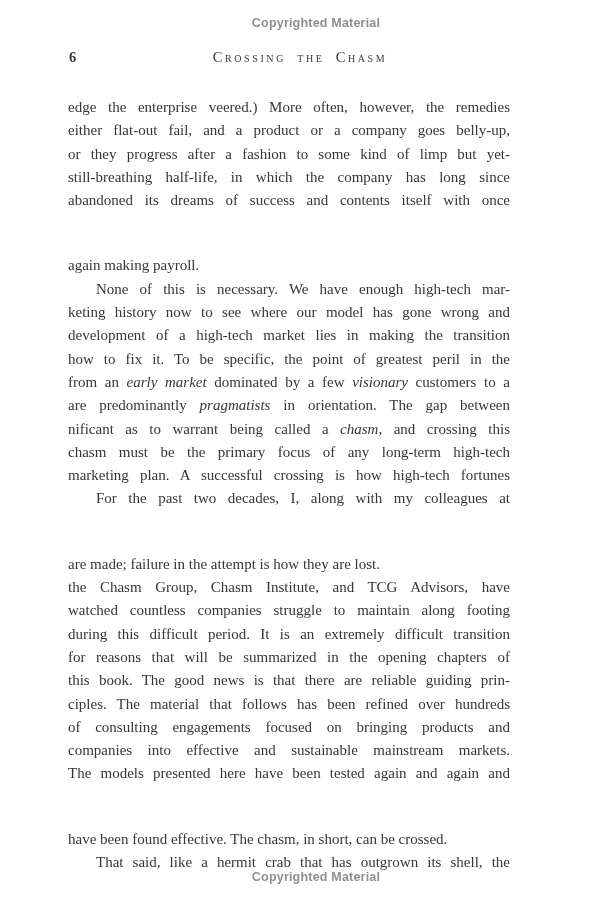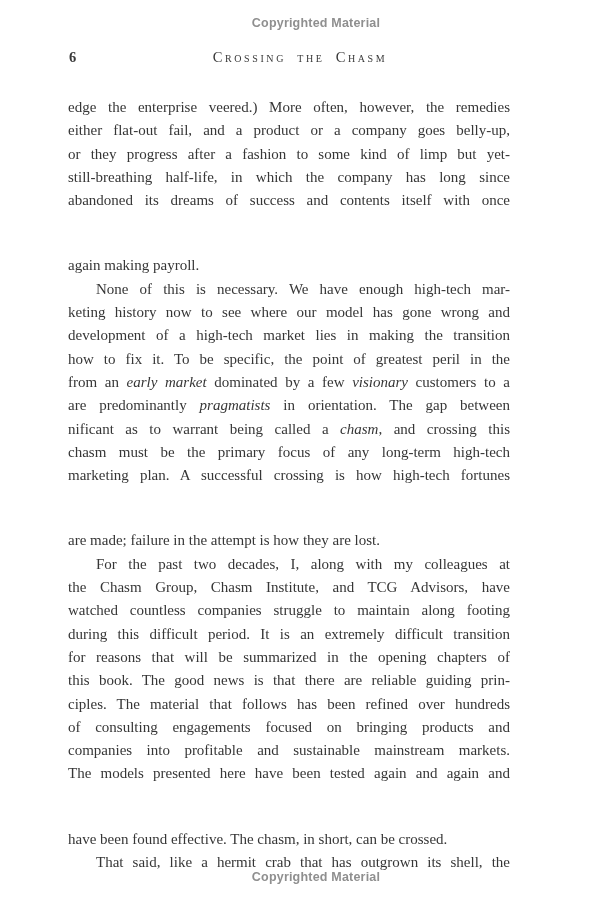--- a/index.html
+++ b/index.html
@@ -89,30 +89,30 @@
       <div class="line last"><span>again making payroll.</span></div>
       <div class="line indent"><span>None of this is necessary. We have enough high-tech mar-</span></div>
       <div class="line"><span>keting history now to see where our model has gone wrong and</span></div>
       <div class="line"><span>development of a high-tech market lies in making the transition</span></div>
       <div class="line"><span>how to fix it. To be specific, the point of greatest peril in the</span></div>
       <div class="line"><span>from an </span><em>early market</em><span> dominated by a few </span><em>visionary</em><span> customers to a</span></div>
       <div class="line"><span>are predominantly </span><em>pragmatists</em><span> in orientation. The gap between</span></div>
       <div class="line"><span>nificant as to warrant being called a </span><em>chasm</em><span>, and crossing this</span></div>
       <div class="line"><span>chasm must be the primary focus of any long-term high-tech</span></div>
       <div class="line"><span>marketing plan. A successful crossing is how high-tech fortunes</span></div>
+      <div class="line indent"><span>For the past two decades, I, along with my colleagues at</span></div>
       <div class="line last"><span>are made; failure in the attempt is how they are lost.</span></div>
-      <div class="line indent"><span>For the past two decades, I, along with my colleagues at</span></div>
       <div class="line"><span>the Chasm Group, Chasm Institute, and TCG Advisors, have</span></div>
       <div class="line"><span>watched countless companies struggle to maintain along footing</span></div>
       <div class="line"><span>during this difficult period. It is an extremely difficult transition</span></div>
       <div class="line"><span>for reasons that will be summarized in the opening chapters of</span></div>
       <div class="line"><span>this book. The good news is that there are reliable guiding prin-</span></div>
       <div class="line"><span>ciples. The material that follows has been refined over hundreds</span></div>
       <div class="line"><span>of consulting engagements focused on bringing products and</span></div>
-      <div class="line"><span>companies into profitable and sustainable mainstream markets.</span></div>
+      <div class="line"><span>companies into effective and sustainable mainstream markets.</span></div>
       <div class="line"><span>The models presented here have been tested again and again and</span></div>
       <div class="line last"><span>have been found effective. The chasm, in short, can be crossed.</span></div>
       <div class="line indent"><span>That said, like a hermit crab that has outgrown its shell, the</span></div>
       <div class="line last"><span>company crossing the chasm must scurry to find its new home.</span></div>
     </div>
 
   <div class="watermark bottom">Copyrighted Material</div>
 </div>
 
 </body></html>

